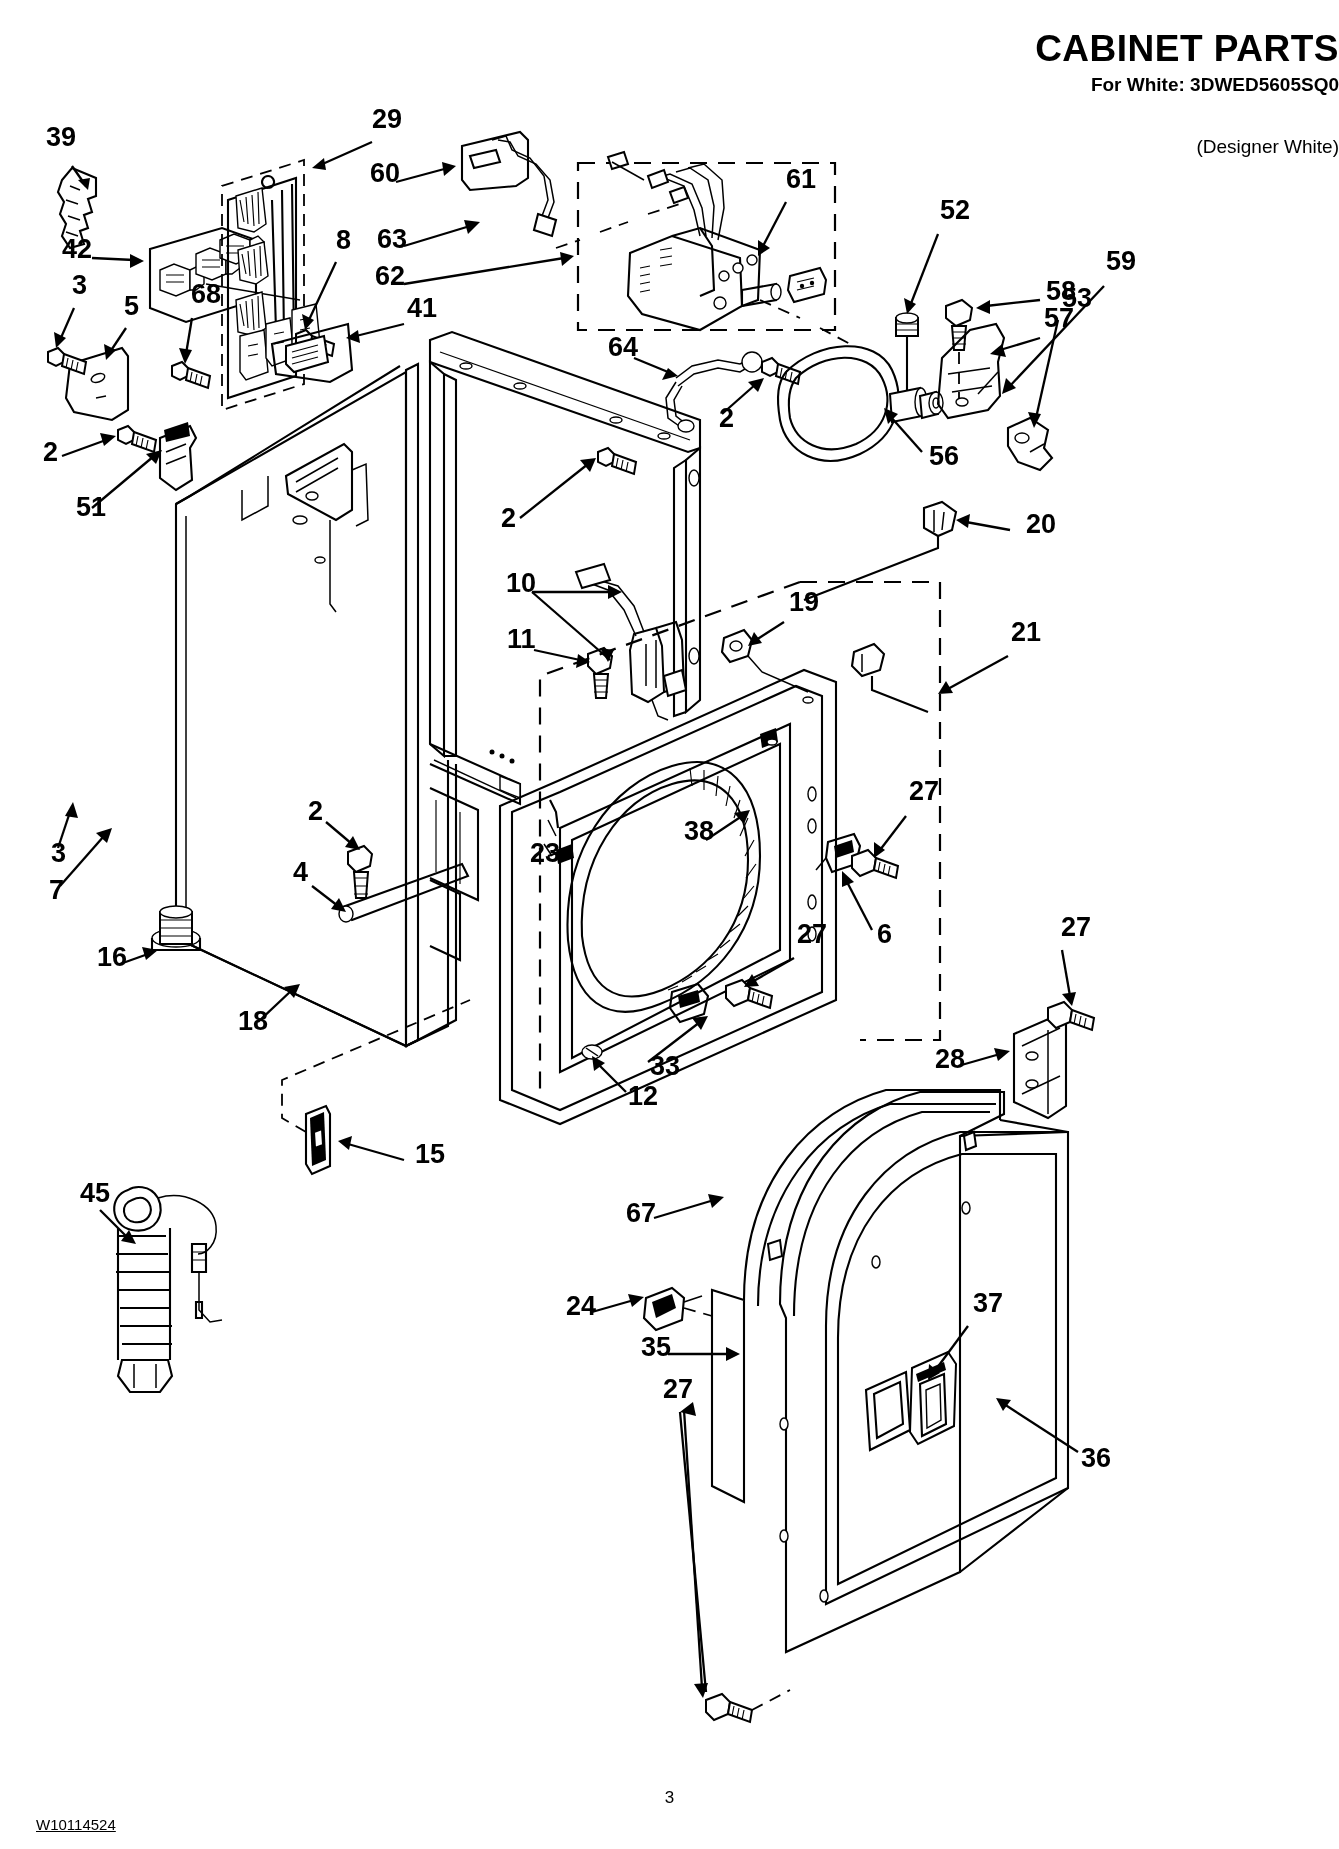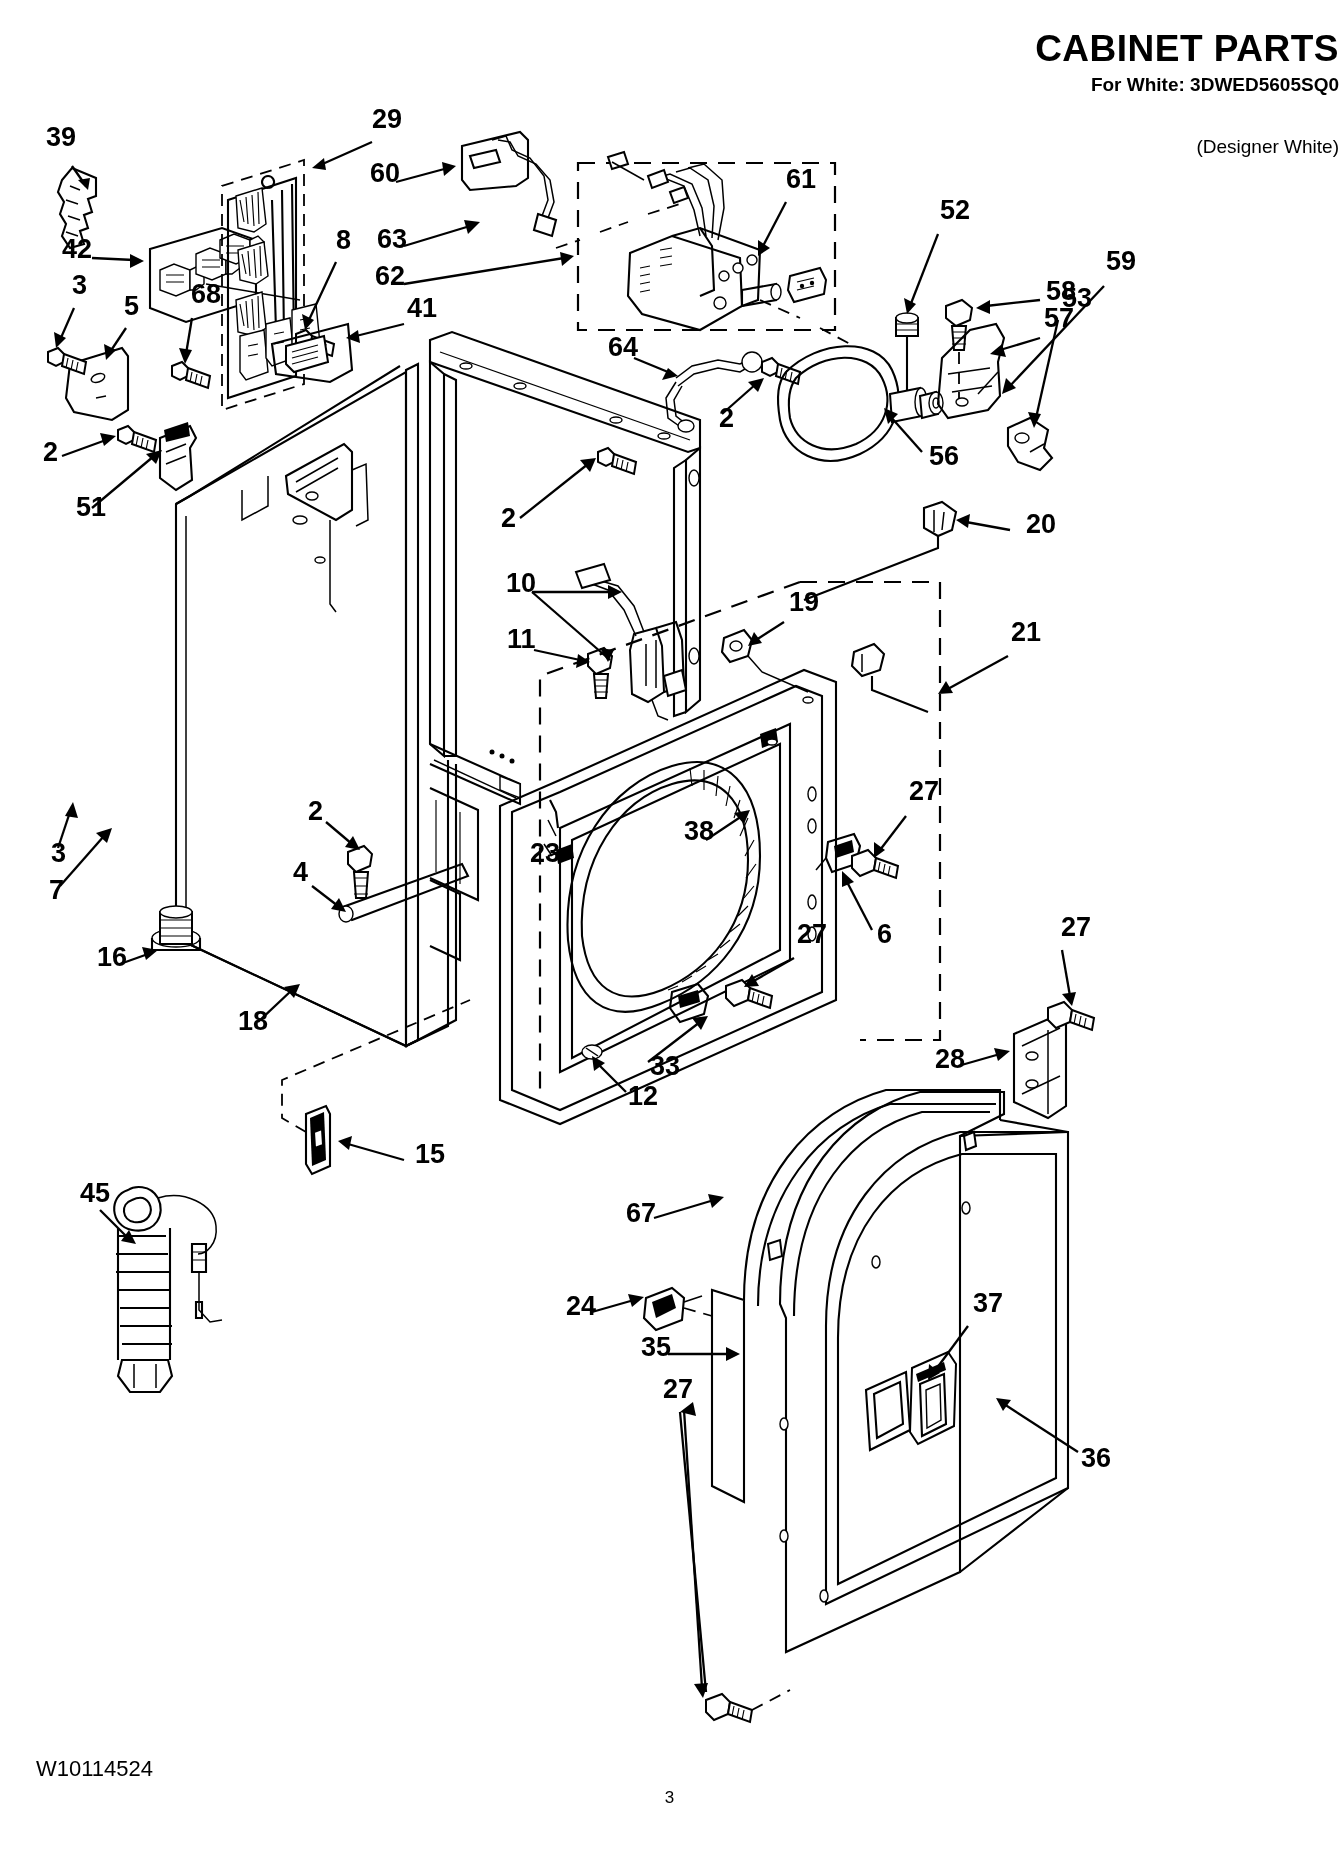--- a/index.html
+++ b/index.html
@@ -3,21 +3,21 @@
 <meta charset="utf-8">
 <style>
   html,body{margin:0;padding:0;background:#fff;}
   body{width:1339px;height:1849px;position:relative;
        font-family:"Liberation Sans", sans-serif;color:#000;overflow:hidden;}
   #sheet{position:absolute;inset:0;}
   .hdr{position:absolute;width:100%;text-align:right;}
   #doc-title{top:28px;font-size:37px;font-weight:bold;letter-spacing:.5px;}
   #doc-model{top:74px;font-size:19px;font-weight:bold;}
   #doc-finish{top:96px;font-size:19px;font-weight:normal;margin-top:40px;}
-  #footer-left{position:absolute;left:36px;top:1756px;font-size:22px;}
+  #footer-left{position:absolute;left:36px;top:1816px;font-size:15px;text-decoration:underline;}
   #footer-page{position:absolute;left:0;top:1788px;width:1339px;text-align:center;font-size:17px;}
   svg{position:absolute;left:0;top:0;}
   .cal{font-family:"Liberation Sans",sans-serif;font-weight:bold;font-size:27px;fill:#000;}
   .ln{fill:none;stroke:#000;stroke-width:2.1;}
   .lnT{fill:none;stroke:#000;stroke-width:1.5;}
   .lnH{fill:none;stroke:#000;stroke-width:1.15;}
   .ldr{fill:none;stroke:#000;stroke-width:2.3;}
   .dsh{fill:none;stroke:#000;stroke-width:2.2;stroke-dasharray:17 11;}
   .dsh2{fill:none;stroke:#000;stroke-width:1.8;stroke-dasharray:12 8;}
   .fil{fill:#000;}

